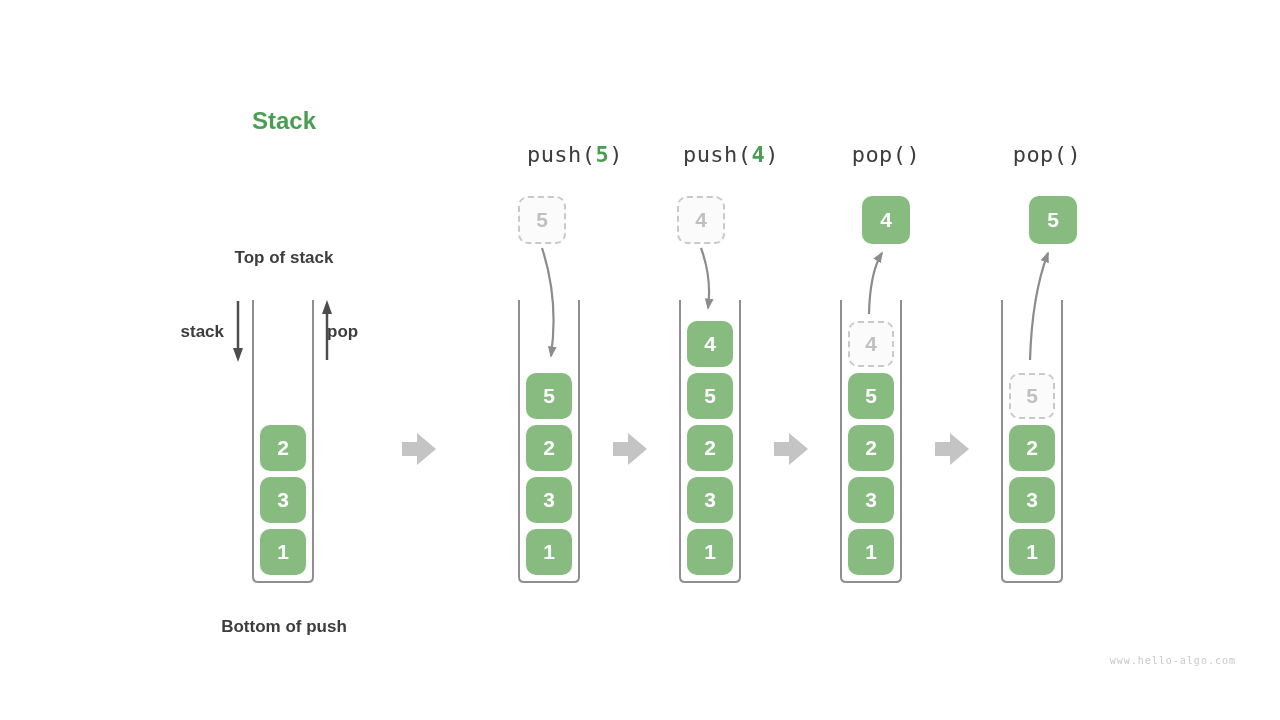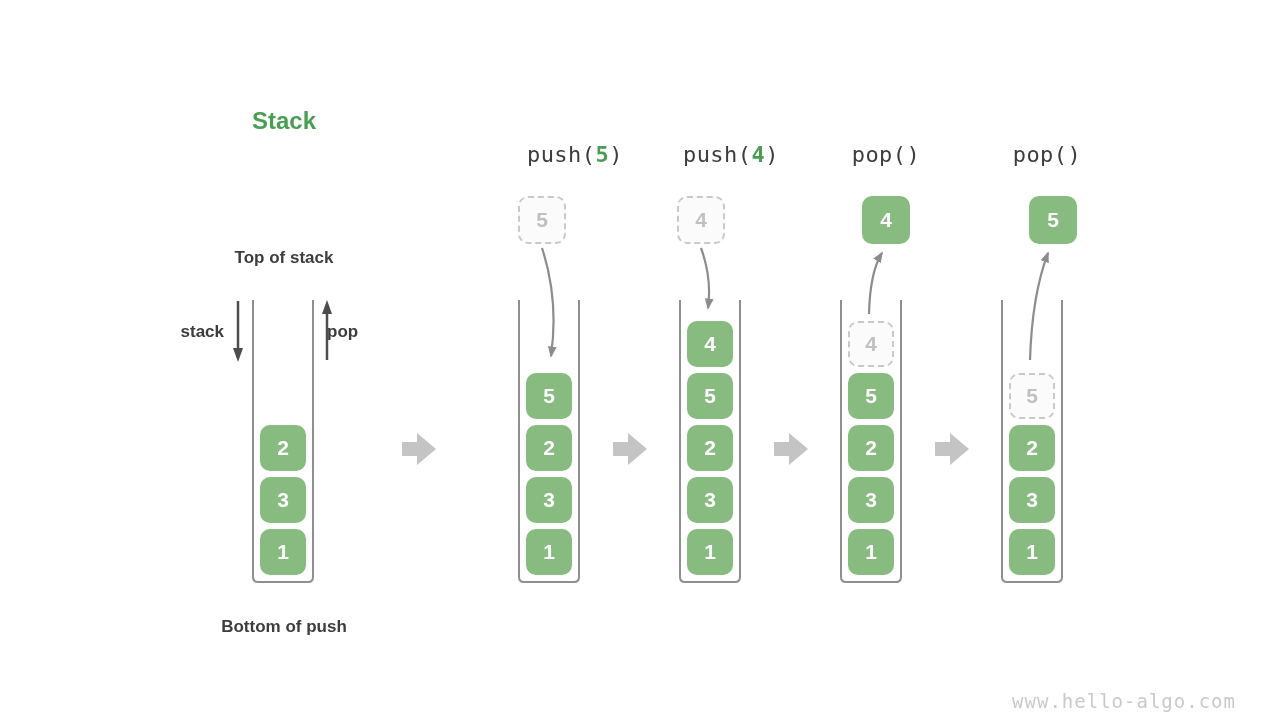--- a/index.html
+++ b/index.html
@@ -35,22 +35,22 @@
     position:absolute;width:48px;height:48px;border-radius:10px;
     display:flex;align-items:center;justify-content:center;
     font-size:21px;font-weight:bold;box-sizing:border-box;
   }
   .floatbox.solid{background:var(--green);color:#ffffff;}
   .floatbox.ghost{
     background:var(--ghost-fill);border:2px dashed var(--ghost-border);
     color:var(--ghost-text);
   }
   .watermark{
-    right:44px;top:692px;font-family:"DejaVu Sans Mono",monospace;
-    font-size:19px;color:var(--wm);letter-spacing:1px;margin-left:16px;
+    right:44px;top:656px;font-family:"DejaVu Sans Mono",monospace;
+    font-size:10px;color:var(--wm);letter-spacing:1px;margin-left:16px;
   }
   svg.layer{position:absolute;left:0;top:0;}
   .container-path{fill:none;stroke:var(--wall);stroke-width:2;}
   .flow-arrow{fill:var(--flow);}
   .curve{fill:none;stroke:var(--curve);stroke-width:2.2;}
   .curve-head{fill:var(--curve);}
   .dark-line{stroke:var(--dark-arrow);stroke-width:2.5;}
   .dark-head{fill:var(--dark-arrow);}
 </style>
 </head>

